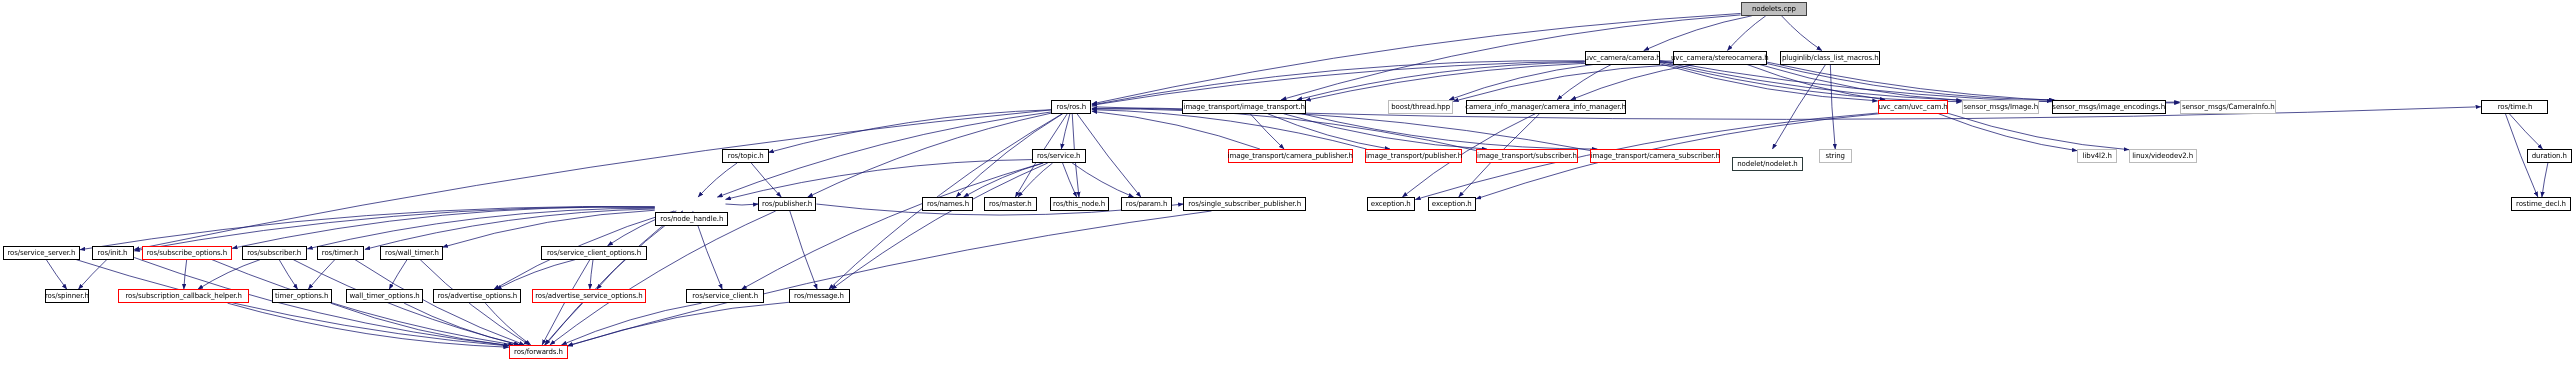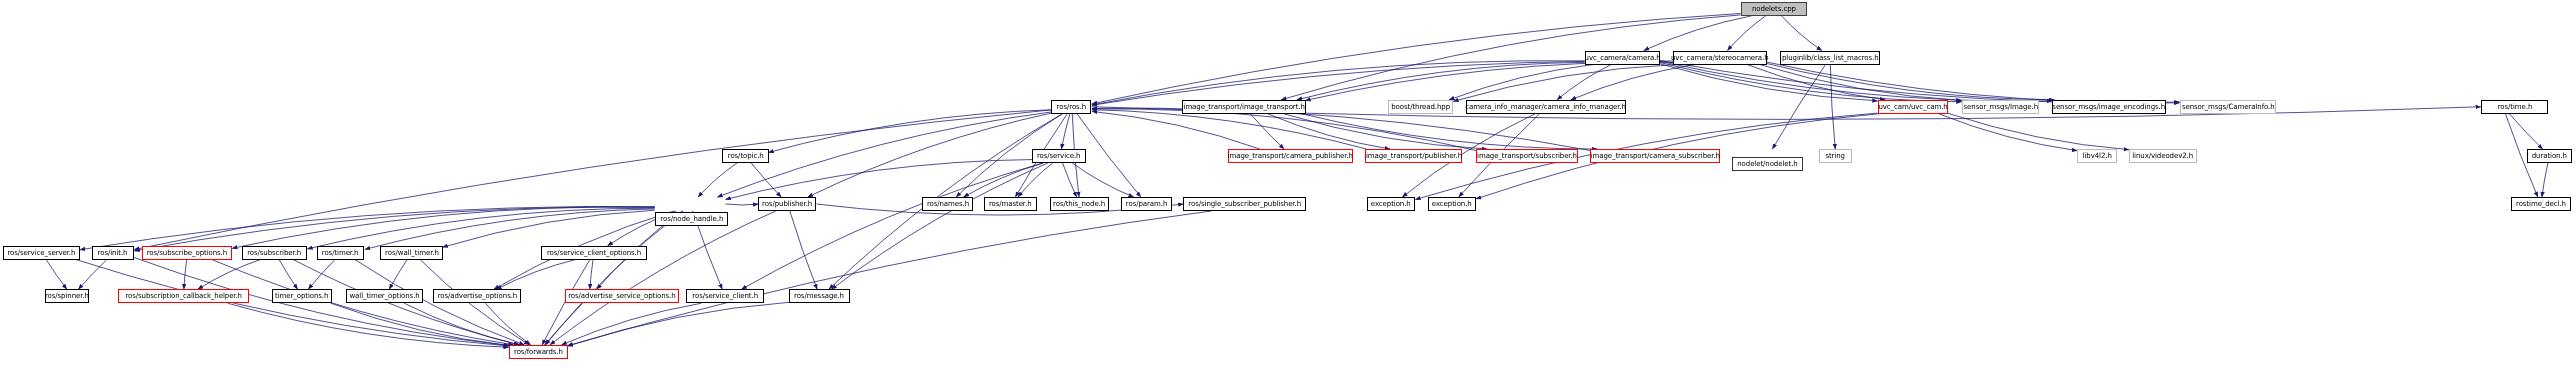--- a/index.html
+++ b/index.html
@@ -275,21 +275,21 @@
     </div>
     <div class="node" style="left: 272px; top: 289px; width: 60px;">
       <span>timer_options.h</span>
     </div>
     <div class="node" style="left: 346px; top: 289px; width: 77px;">
       <span>wall_timer_options.h</span>
     </div>
     <div class="node" style="left: 433px; top: 289px; width: 88px;">
       <span>ros/advertise_options.h</span>
     </div>
-    <div class="node red" style="left: 532px; top: 289px; width: 114px; margin-left: 33px;">
+    <div class="node red" style="left: 532px; top: 289px; width: 114px;">
       <span>ros/advertise_service_options.h</span>
     </div>
     <div class="node" style="left: 686px; top: 289px; width: 78px;">
       <span>ros/service_client.h</span>
     </div>
     <div class="node" style="left: 789px; top: 289px; width: 61px;">
       <span>ros/message.h</span>
     </div>
     <div class="node red" style="left: 509px; top: 345px; width: 59px;">
       <span>ros/forwards.h</span>

